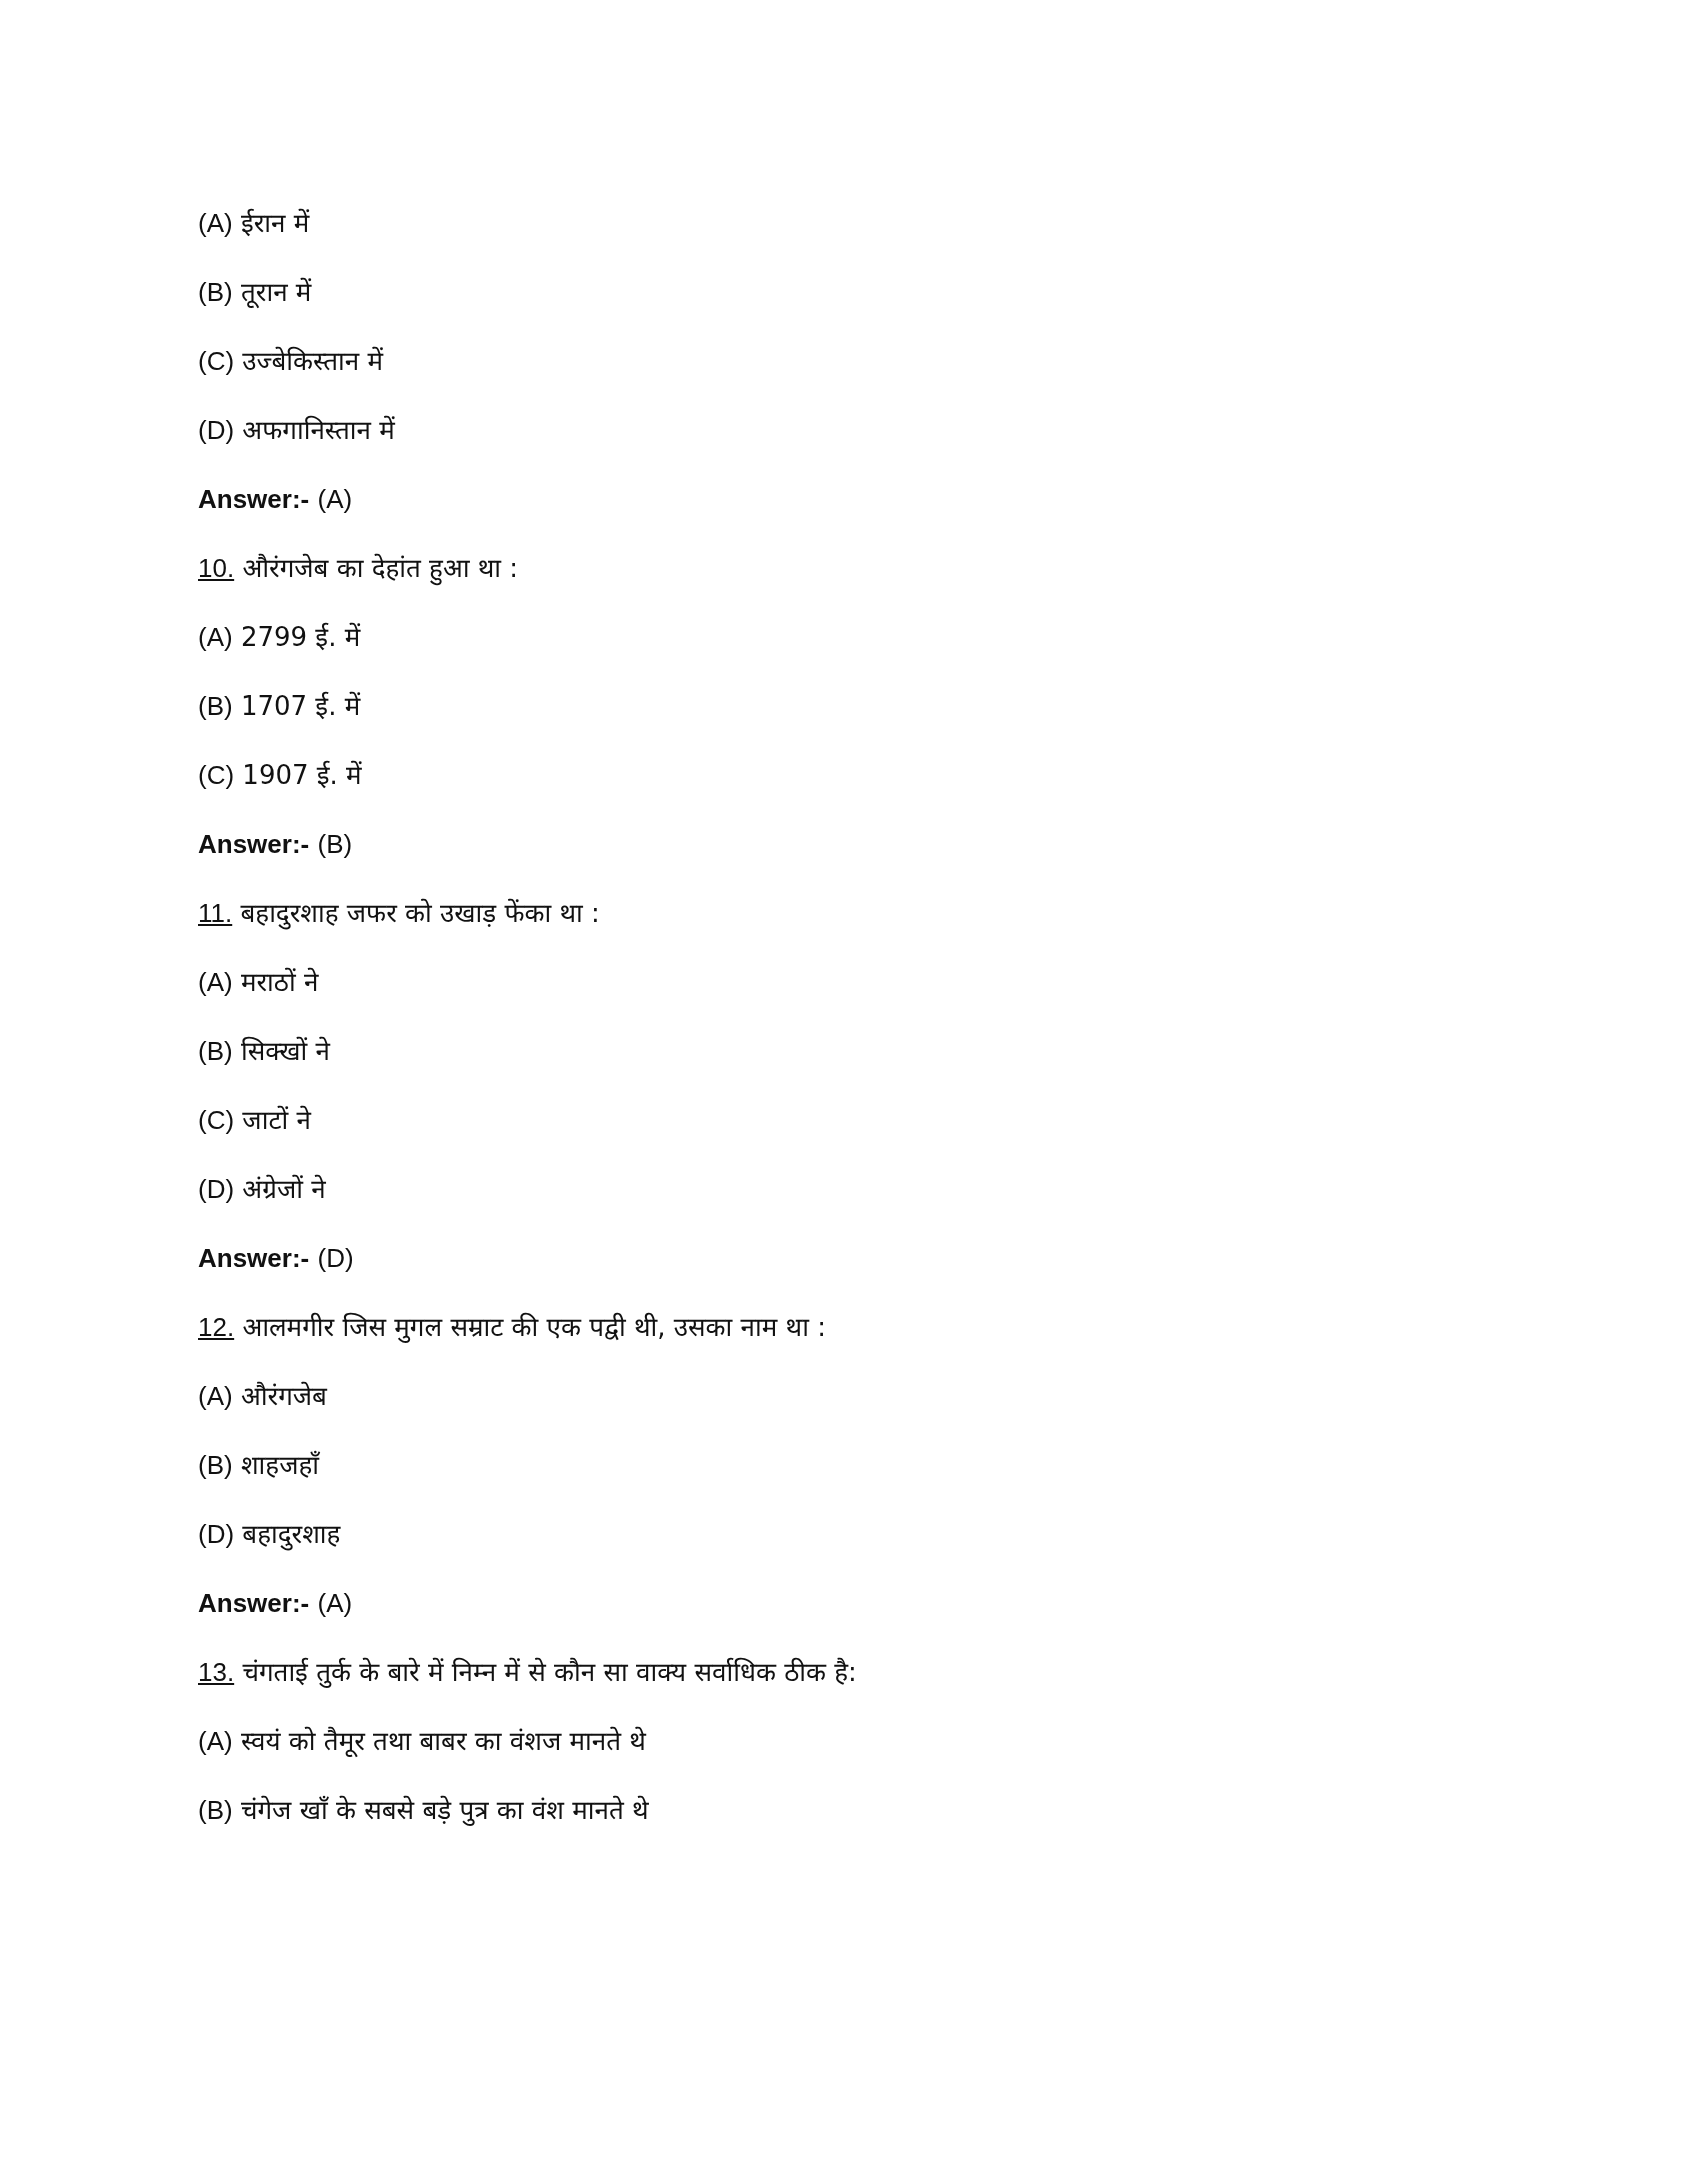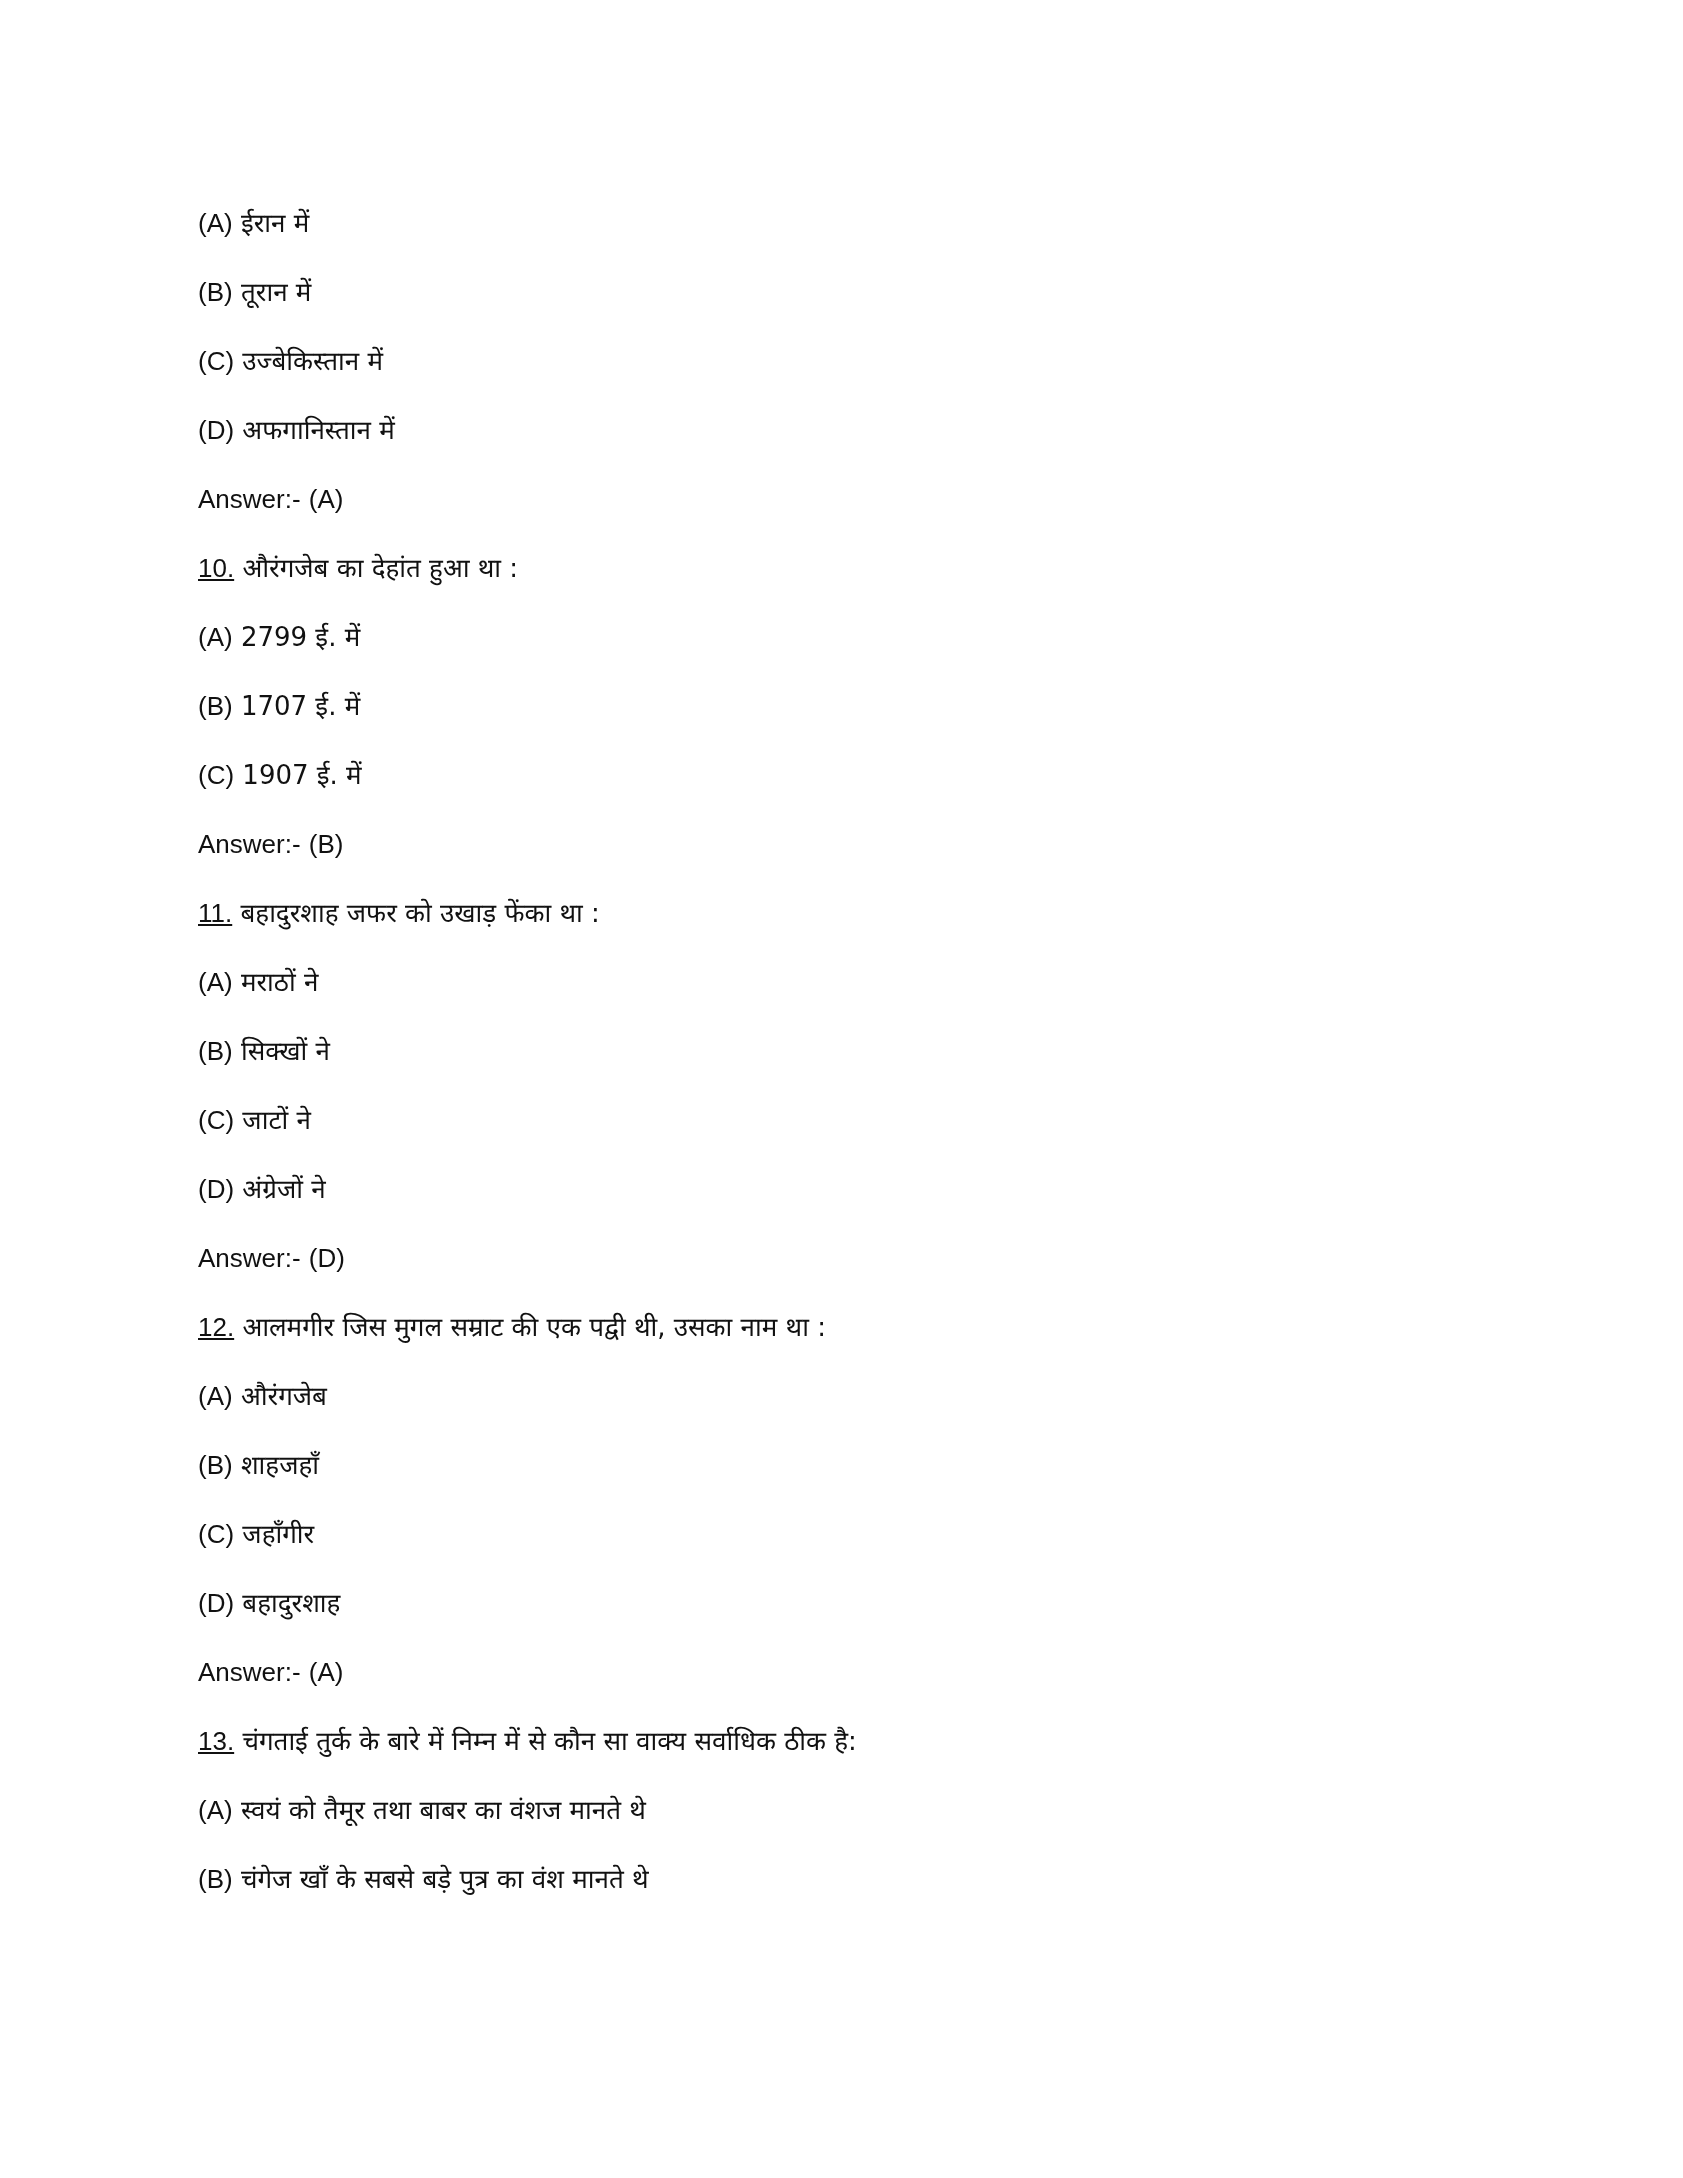--- a/index.html
+++ b/index.html
@@ -8,21 +8,21 @@
     position: absolute; left: 198px; top: 194px;
     font-family: "DejaVu Sans", "Liberation Sans", sans-serif;
     color: #111111;
     font-size: 26px;
   }
   .line {
     height: 69px; line-height: 59px;
     white-space: nowrap;
   }
   .label { font-family: "Liberation Sans", sans-serif; }
-  .answer-key { font-family: "Liberation Sans", sans-serif; font-weight: normal; }
+  .answer-key { font-family: "Liberation Sans", sans-serif; font-weight: bold; }
   .answer-val { font-family: "Liberation Sans", sans-serif; }
   .qnum { font-family: "Liberation Sans", sans-serif; text-decoration: underline; }
 </style>
 </head>
 <body>
 
 <div class="page">
 
   <div class="line"><span class="label">(A)</span> <span>ईरान में</span></div>
   <div class="line"><span class="label">(B)</span> <span>तूरान में</span></div>
@@ -39,21 +39,20 @@
   <div class="line"><span class="qnum">11.</span> <span>बहादुरशाह जफर को उखाड़ फेंका था :</span></div>
   <div class="line"><span class="label">(A)</span> <span>मराठों ने</span></div>
   <div class="line"><span class="label">(B)</span> <span>सिक्खों ने</span></div>
   <div class="line"><span class="label">(C)</span> <span>जाटों ने</span></div>
   <div class="line"><span class="label">(D)</span> <span>अंग्रेजों ने</span></div>
   <div class="line"><span class="answer-key">Answer:-</span> <span class="answer-val">(D)</span></div>
 
   <div class="line"><span class="qnum">12.</span> <span>आलमगीर जिस मुगल सम्राट की एक पद्वी थी, उसका नाम था :</span></div>
   <div class="line"><span class="label">(A)</span> <span>औरंगजेब</span></div>
   <div class="line"><span class="label">(B)</span> <span>शाहजहाँ</span></div>
-  <div class="line"><span class="label">(C)</span> <span>जहाँगीर</span></div>
   <div class="line"><span class="label">(D)</span> <span>बहादुरशाह</span></div>
   <div class="line"><span class="answer-key">Answer:-</span> <span class="answer-val">(A)</span></div>
 
   <div class="line"><span class="qnum">13.</span> <span>चंगताई तुर्क के बारे में निम्न में से कौन सा वाक्य सर्वाधिक ठीक है:</span></div>
   <div class="line"><span class="label">(A)</span> <span>स्वयं को तैमूर तथा बाबर का वंशज मानते थे</span></div>
   <div class="line"><span class="label">(B)</span> <span>चंगेज खाँ के सबसे बड़े पुत्र का वंश मानते थे</span></div>
 
 </div>
 
 

